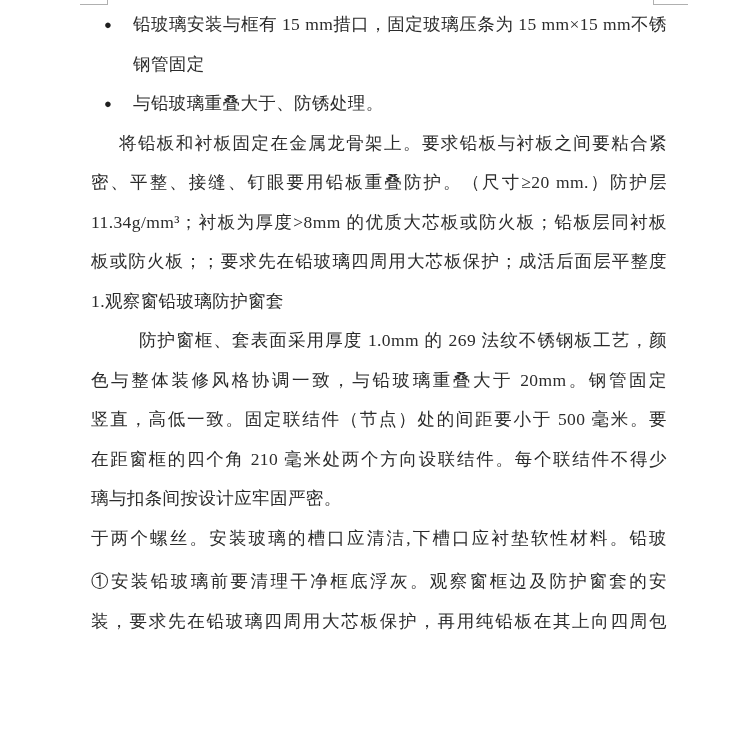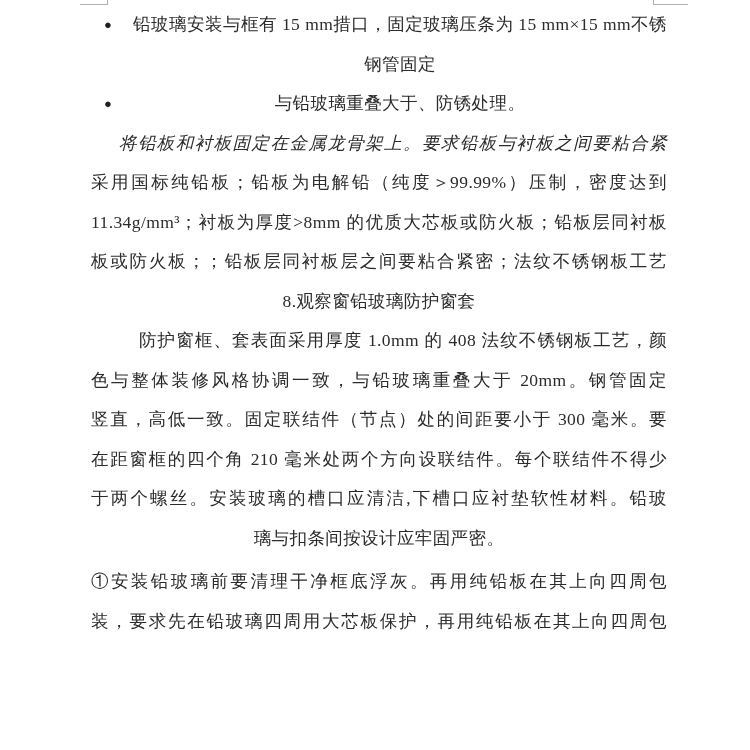--- a/index.html
+++ b/index.html
@@ -20,27 +20,26 @@
     left: 91px;
     top: 5px;
     width: 576px;
   }
   .line {
     height: 39.5px;
     line-height: 39.5px;
     font-size: 17.5px;
     letter-spacing: 0.4px;
     white-space: normal;
-    text-align: center;
   }
   .j {
     text-align: justify;
     text-align-last: justify;
   }
-  .ind1 { text-indent: 28px; font-style: italic; }
+  .ind1 { text-indent: 28px; }
   .ind2 { text-indent: 48px; }
   .bullet-item {
     position: relative;
     padding-left: 42px;
   }
   .bullet-marker {
     position: absolute;
     left: 13px;
     top: 0;
     height: 39.5px;
@@ -81,34 +80,34 @@
     <div class="line">钢管固定</div>
   </div>
 
   <div class="bullet-item">
     <span class="bullet-marker">●</span>
     <div class="line">与铅玻璃重叠大于、防锈处理。</div>
   </div>
 
   <div class="paragraph">
     <div class="line j ind1">将铅板和衬板固定在金属龙骨架上。要求铅板与衬板之间要粘合紧</div>
-    <div class="line j">采用国标纯铅板；铅板为电解铅（纯度＞99.99%）压制，密度达到</div>
+    <div class="line j">密、平整、接缝、钉眼要用铅板重叠防护。（尺寸≥20 mm.）防护层</div>
     <div class="line j">11.34g/mm³；衬板为厚度&gt;8mm 的优质大芯板或防火板；铅板层同衬板</div>
-    <div class="line j">板或防火板；；铅板层同衬板层之间要粘合紧密；法纹不锈钢板工艺</div>
+    <div class="line j">板或防火板；；要求先在铅玻璃四周用大芯板保护；成活后面层平整度</div>
   </div>
 
-  <div class="line">8.观察窗铅玻璃防护窗套</div>
+  <div class="line">1.观察窗铅玻璃防护窗套</div>
 
   <div class="paragraph">
-    <div class="line j ind2">防护窗框、套表面采用厚度 1.0mm 的 408 法纹不锈钢板工艺，颜</div>
+    <div class="line j ind2">防护窗框、套表面采用厚度 1.0mm 的 269 法纹不锈钢板工艺，颜</div>
     <div class="line j">色与整体装修风格协调一致，与铅玻璃重叠大于 20mm。钢管固定</div>
-    <div class="line j">竖直，高低一致。固定联结件（节点）处的间距要小于 300 毫米。要</div>
+    <div class="line j">竖直，高低一致。固定联结件（节点）处的间距要小于 500 毫米。要</div>
     <div class="line j">在距窗框的四个角 210 毫米处两个方向设联结件。每个联结件不得少</div>
+    <div class="line">璃与扣条间按设计应牢固严密。</div>
     <div class="line j">于两个螺丝。安装玻璃的槽口应清洁,下槽口应衬垫软性材料。铅玻</div>
-    <div class="line">璃与扣条间按设计应牢固严密。</div>
   </div>
 
   <div class="paragraph p-step">
-    <div class="line j">①安装铅玻璃前要清理干净框底浮灰。再用纯铅板在其上向四周包</div>
+    <div class="line j">①安装铅玻璃前要清理干净框底浮灰。观察窗框边及防护窗套的安</div>
     <div class="line j">装，要求先在铅玻璃四周用大芯板保护，再用纯铅板在其上向四周包</div>
   </div>
 
 </div>
 
 </body></html>

